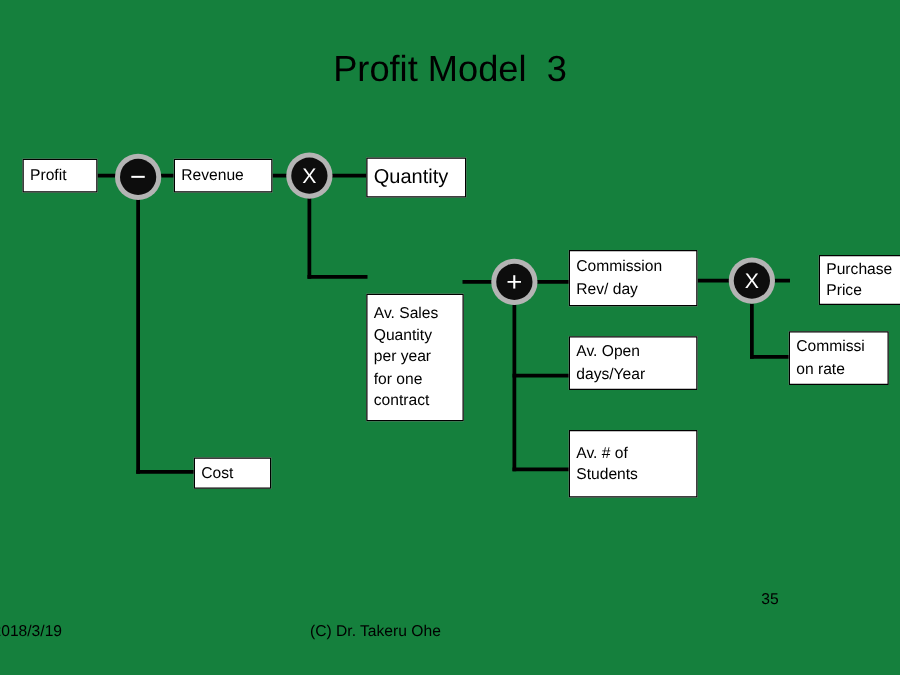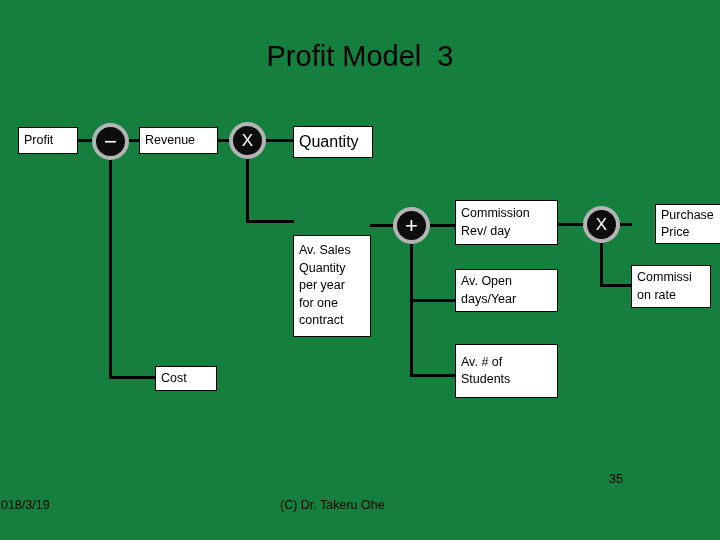--- a/index.html
+++ b/index.html
@@ -109,16 +109,16 @@
   </div>
   <div class="box" style="left:455px;top:344px;width:103px;height:54px;">
     <span class="lbl">Av. # of
 Students</span>
   </div>
   <div class="box" style="left:155px;top:366px;width:62px;height:25px;">
     <span class="lbl">Cost</span>
   </div>
 
   <div class="footer-text" style="left:-6px;top:498px;">2018/3/19</div>
-  <div class="footer-text" style="left:248px;top:498px;margin-left:32px;">(C) Dr. Takeru Ohe</div>
+  <div class="footer-text" style="left:248px;top:498px;">(C) Dr. Takeru Ohe</div>
   <div class="footer-text" style="left:609px;top:472px;">35</div>
 
 </div>
 
 </body></html>

